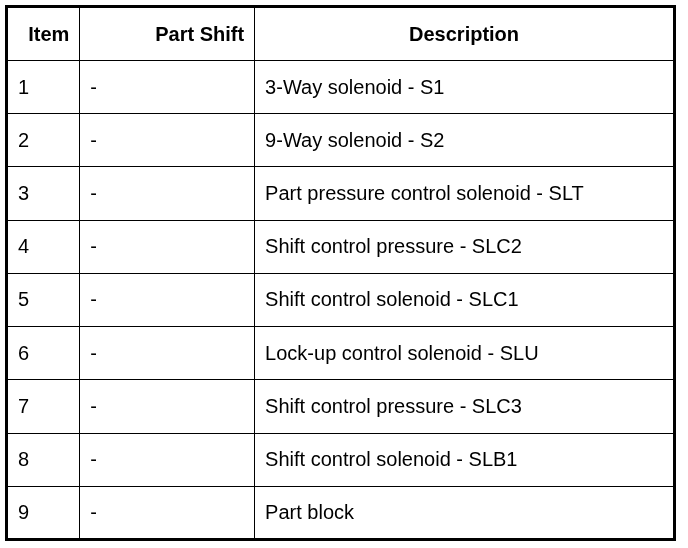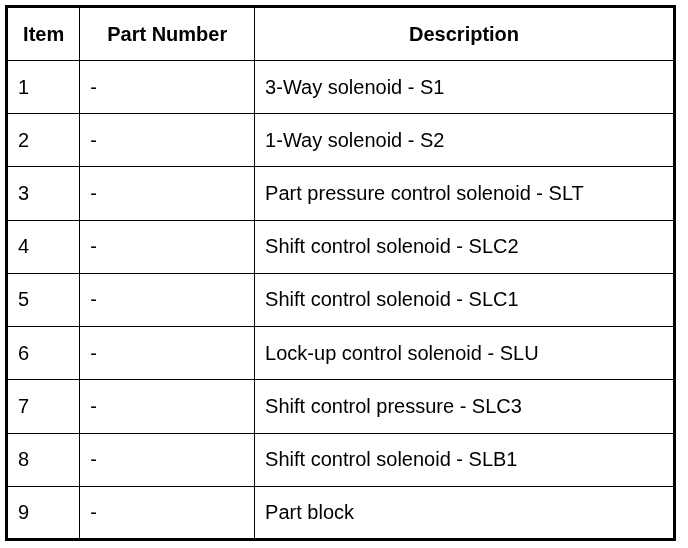--- a/index.html
+++ b/index.html
@@ -48,21 +48,21 @@
     line-height: 1.15;
     vertical-align: middle;
     height: 53px;
     white-space: nowrap;
     overflow: hidden;
     background: #ffffff;
   }
 
   table.parts-table thead th {
     font-weight: bold;
-    text-align: center;
+    text-align: right;
     height: 54px;
   }
   table.parts-table thead th.center { text-align: center; margin-top: 36px; }
 
   table.parts-table tbody td {
     font-weight: normal;
     text-align: left;
   }
 
   
@@ -74,44 +74,44 @@
 <div id="parts-table-wrap">
   <table class="parts-table">
     <colgroup>
       <col class="col-item">
       <col class="col-part-number">
       <col class="col-description">
     </colgroup>
     <thead>
       <tr>
         <th>Item</th>
-        <th>Part Number</th>
+        <th>Part Shift</th>
         <th class="center">Description</th>
       </tr>
     </thead>
     <tbody>
       <tr>
         <td>1</td>
         <td>-</td>
         <td>3-Way solenoid - S1</td>
       </tr>
       <tr>
         <td>2</td>
         <td>-</td>
-        <td>1-Way solenoid - S2</td>
+        <td>9-Way solenoid - S2</td>
       </tr>
       <tr>
         <td>3</td>
         <td>-</td>
         <td>Part pressure control solenoid - SLT</td>
       </tr>
       <tr>
         <td>4</td>
         <td>-</td>
-        <td>Shift control solenoid - SLC2</td>
+        <td>Shift control pressure - SLC2</td>
       </tr>
       <tr>
         <td>5</td>
         <td>-</td>
         <td>Shift control solenoid - SLC1</td>
       </tr>
       <tr>
         <td>6</td>
         <td>-</td>
         <td>Lock-up control solenoid - SLU</td>

